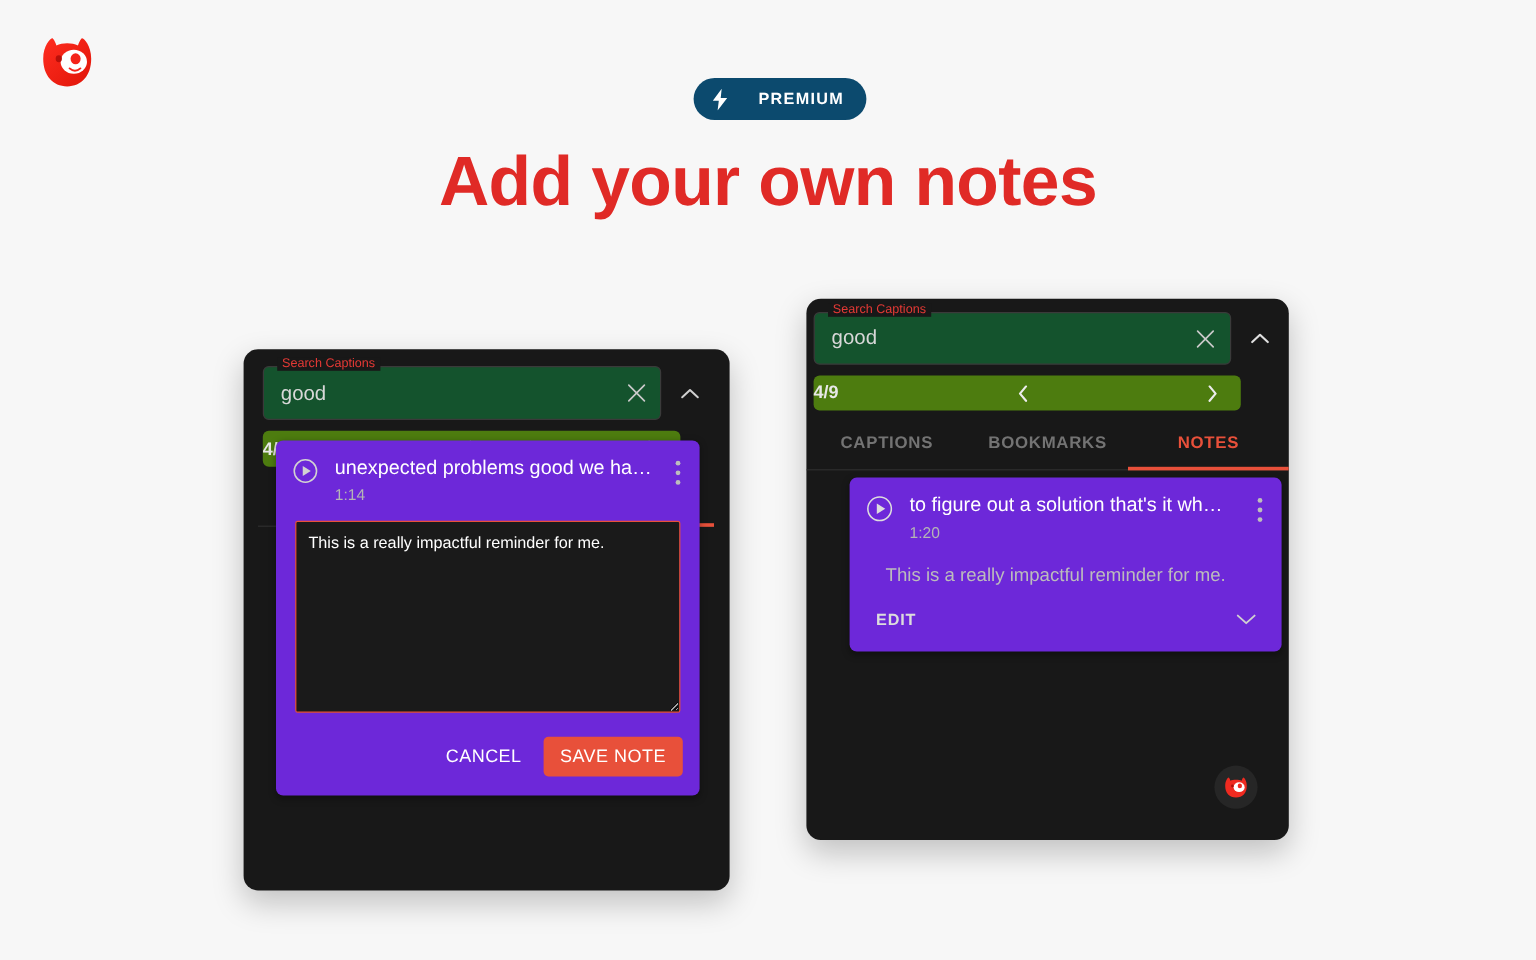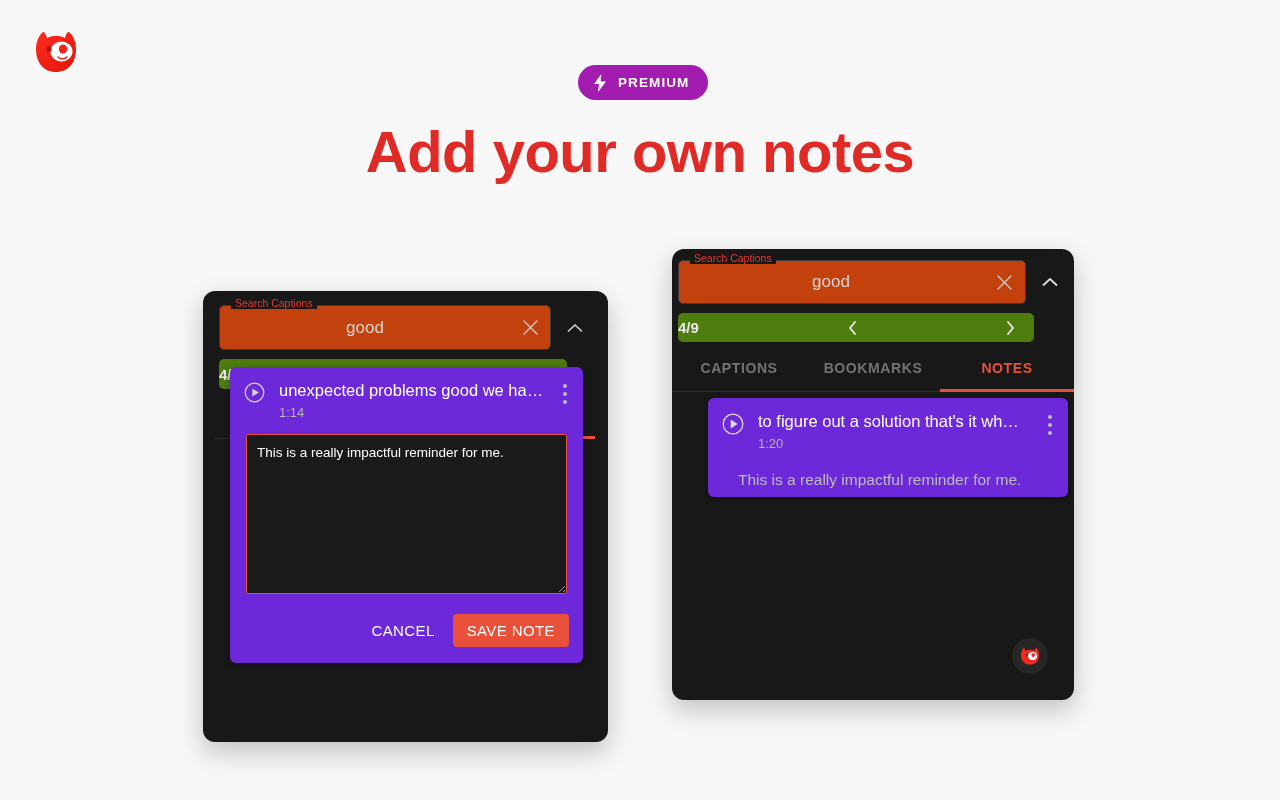--- a/index.html
+++ b/index.html
@@ -25,25 +25,25 @@
     height: 52px;
   }
 
   
   #premium-badge {
     position: absolute;
     left: 578px;
     top: 65px;
     height: 35px;
     padding: 0 19px 0 15px;
-    background: #a21caf;
+    background: #0c4a6e;
     border-radius: 18px;
     display: flex;
     align-items: center;
-    gap: 11px;
+    gap: 25px;
     border: none;
     cursor: pointer;
   }
   #premium-badge .bolt { display: block; }
   .premium-label {
     color: #ffffff;
     font-size: 13.5px;
     font-weight: bold;
     letter-spacing: 1.1px;
   }
@@ -72,26 +72,25 @@
 
   
   .search-row {
     display: flex;
     align-items: flex-start;
     gap: 6px;
   }
   .search-field {
     position: relative;
     flex: 1;
-    background: #c2410c;
+    background: #14532d;
     border: 1px solid #3a3a3a;
     border-radius: 5px;
     display: flex;
     align-items: center;
-    text-align: center;
   }
   .search-legend {
     position: absolute;
     top: -8px;
     left: 11px;
     padding: 0 4px;
     background: #181818;
     color: #e53935;
     font-size: 10.5px;
     line-height: 1;
@@ -476,20 +475,28 @@
       </div>
       <span class="kebab">
         <span></span>
           <span></span>
           <span></span>
       </span>
     </div>
 
     <div id="note-view-body">This is a really impactful reminder for me.</div>
 
+    <div class="note-foot">
+      <button id="edit-button">EDIT</button>
+      <button class="icon-btn" style="width:20px;height:18px;">
+        <svg width="17" height="10" viewBox="0 0 17 10">
+          <path d="M1.5 2 L8.5 8.3 L15.5 2" stroke="#d0d0d0" stroke-width="1.6" fill="none" stroke-linecap="round" stroke-linejoin="round"></path>
+        </svg>
+      </button>
+    </div>
   </div>
 
   <button id="panel-mascot-fab">
     <svg width="22" height="20" viewBox="0 0 22 20">
       <path d="M2 9 C2 4 4.6 1.5 5 2 C5.7 2.8 6.1 3.8 6.3 4.7 C7.5 4.1 9 3.8 11 3.8
                C13 3.8 14.5 4.1 15.7 4.7 C15.9 3.8 16.3 2.8 17 2 C17.4 1.5 20 4 20 9
                C20 15 16.4 18.6 11 18.6 C5.6 18.6 2 15 2 9 Z" fill="#ef2a20"></path>
       <ellipse cx="13.6" cy="10" rx="4.6" ry="4.1" fill="#ffffff"></ellipse>
       <ellipse cx="14.2" cy="8.9" rx="1.8" ry="2" fill="#ef2a20"></ellipse>
       <ellipse cx="8" cy="9" rx="1.1" ry="1.2" fill="#a8120c"></ellipse>

